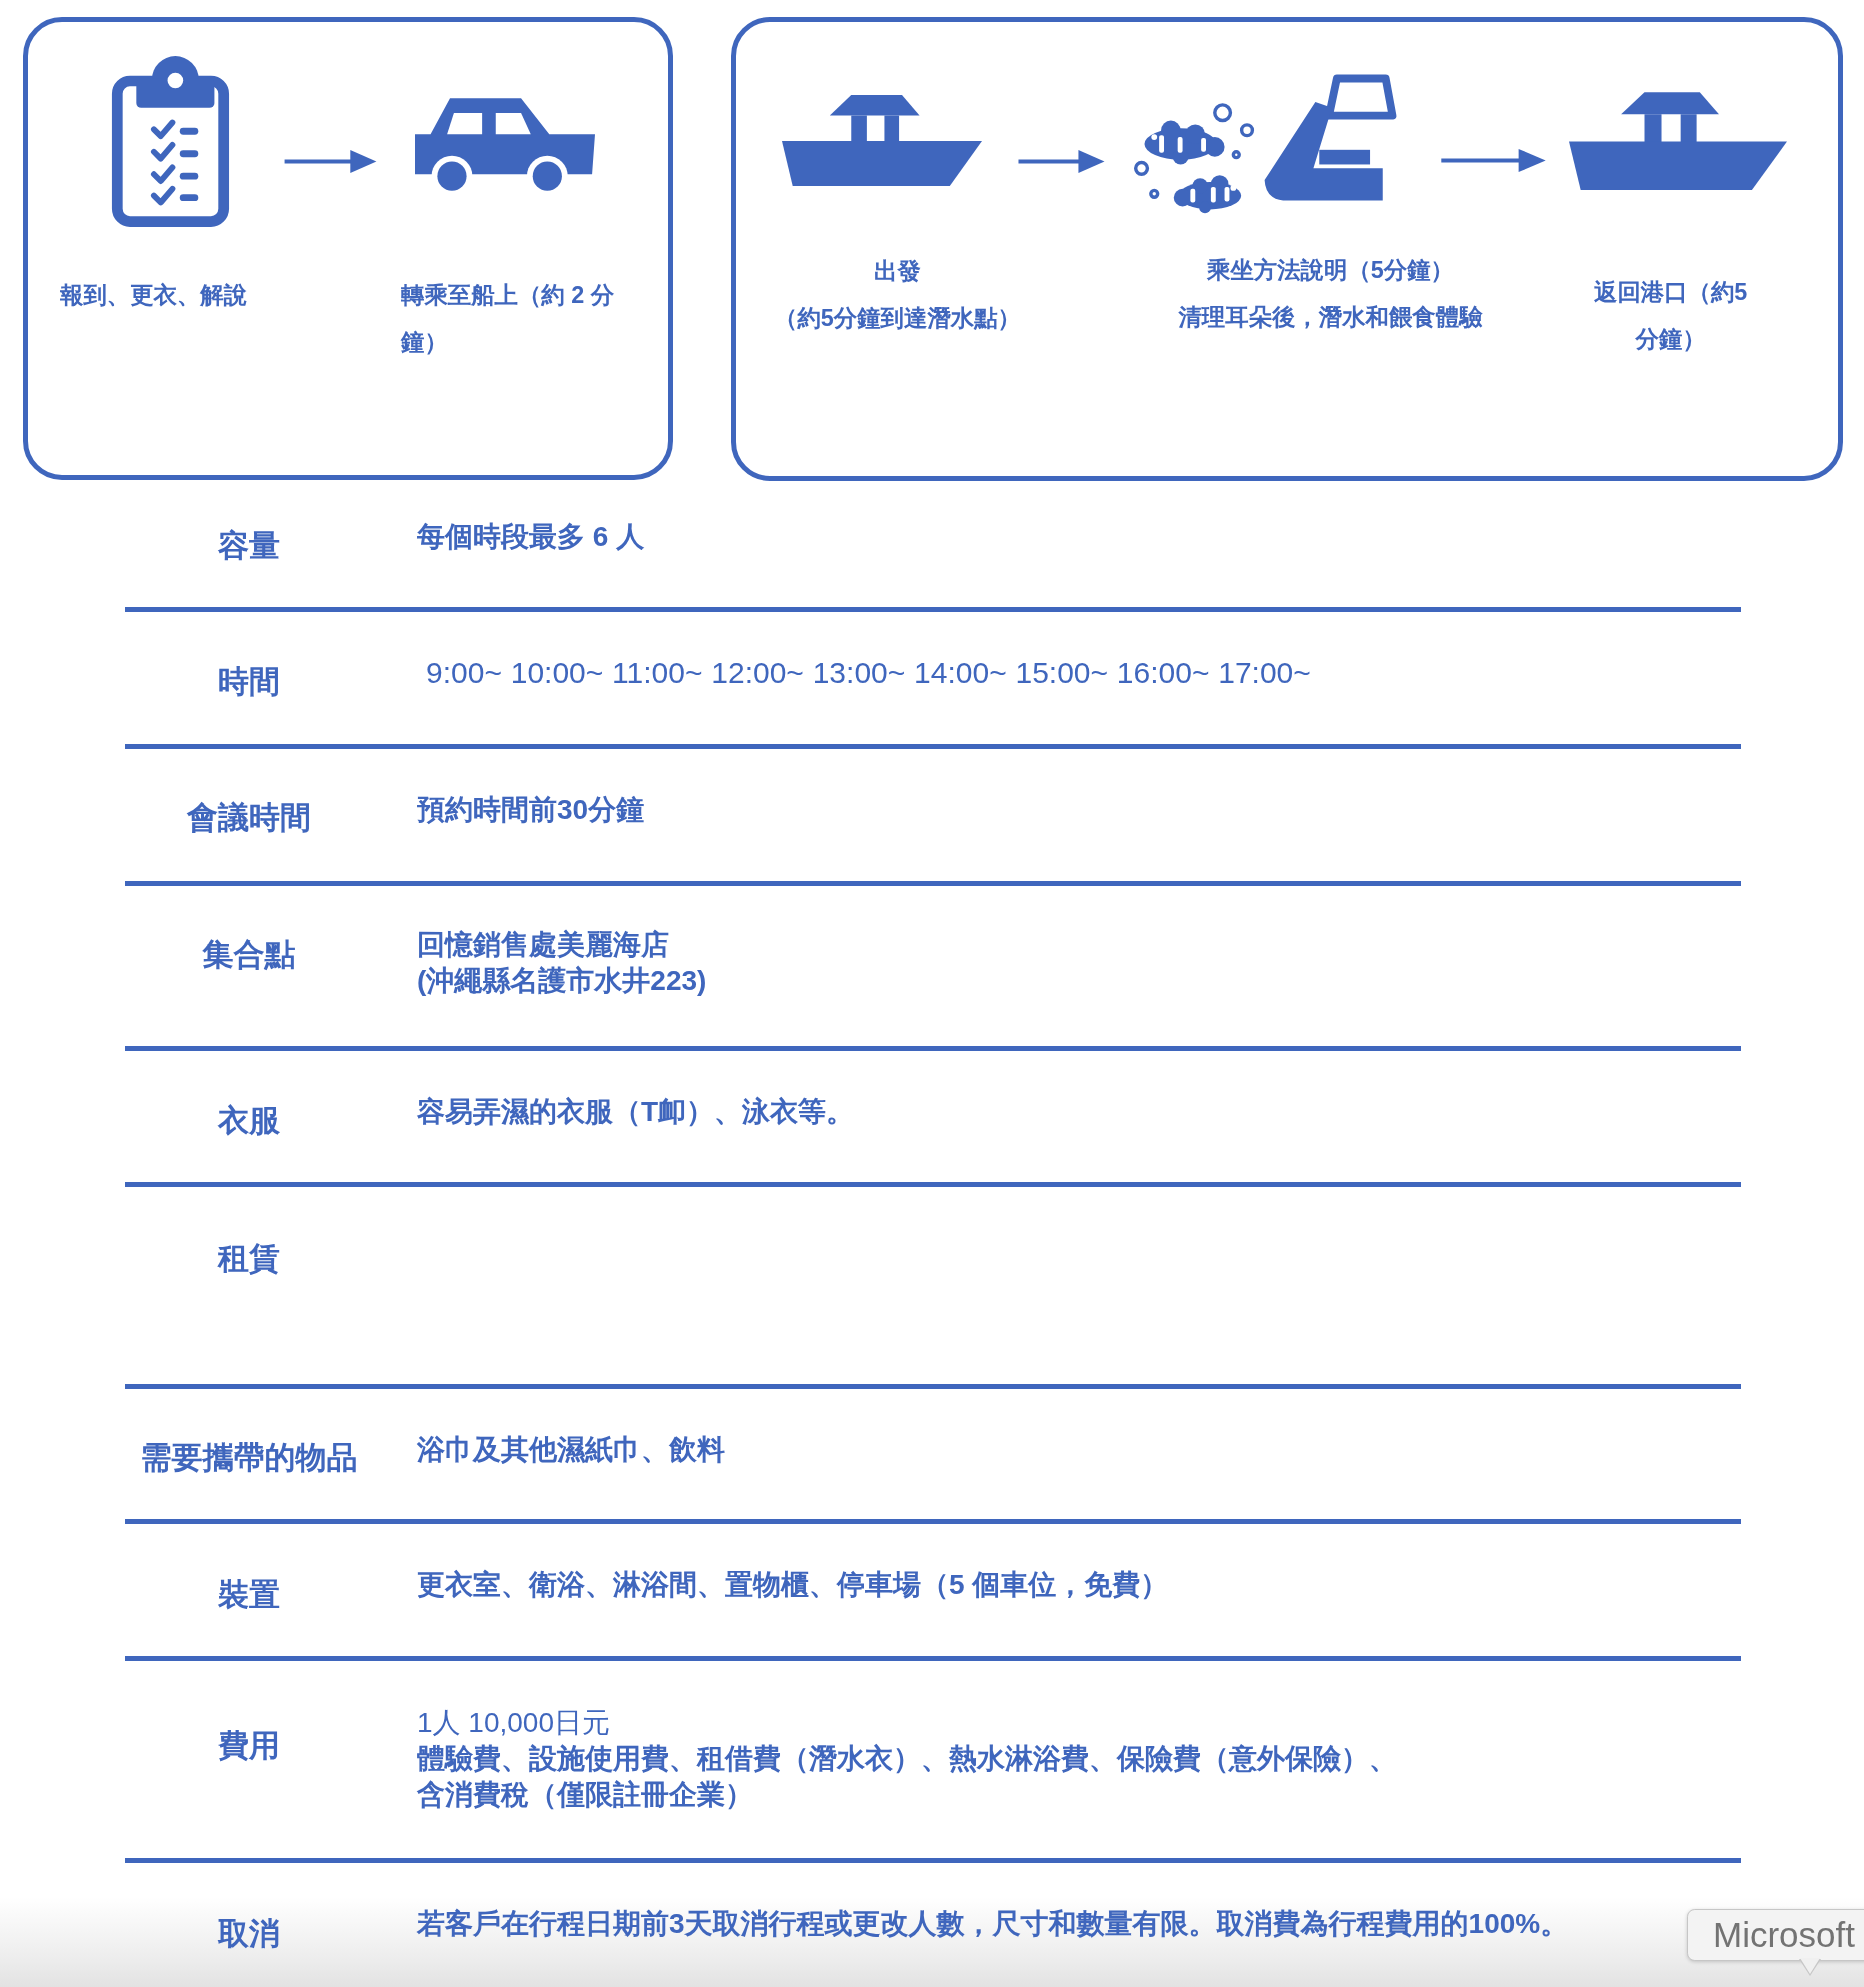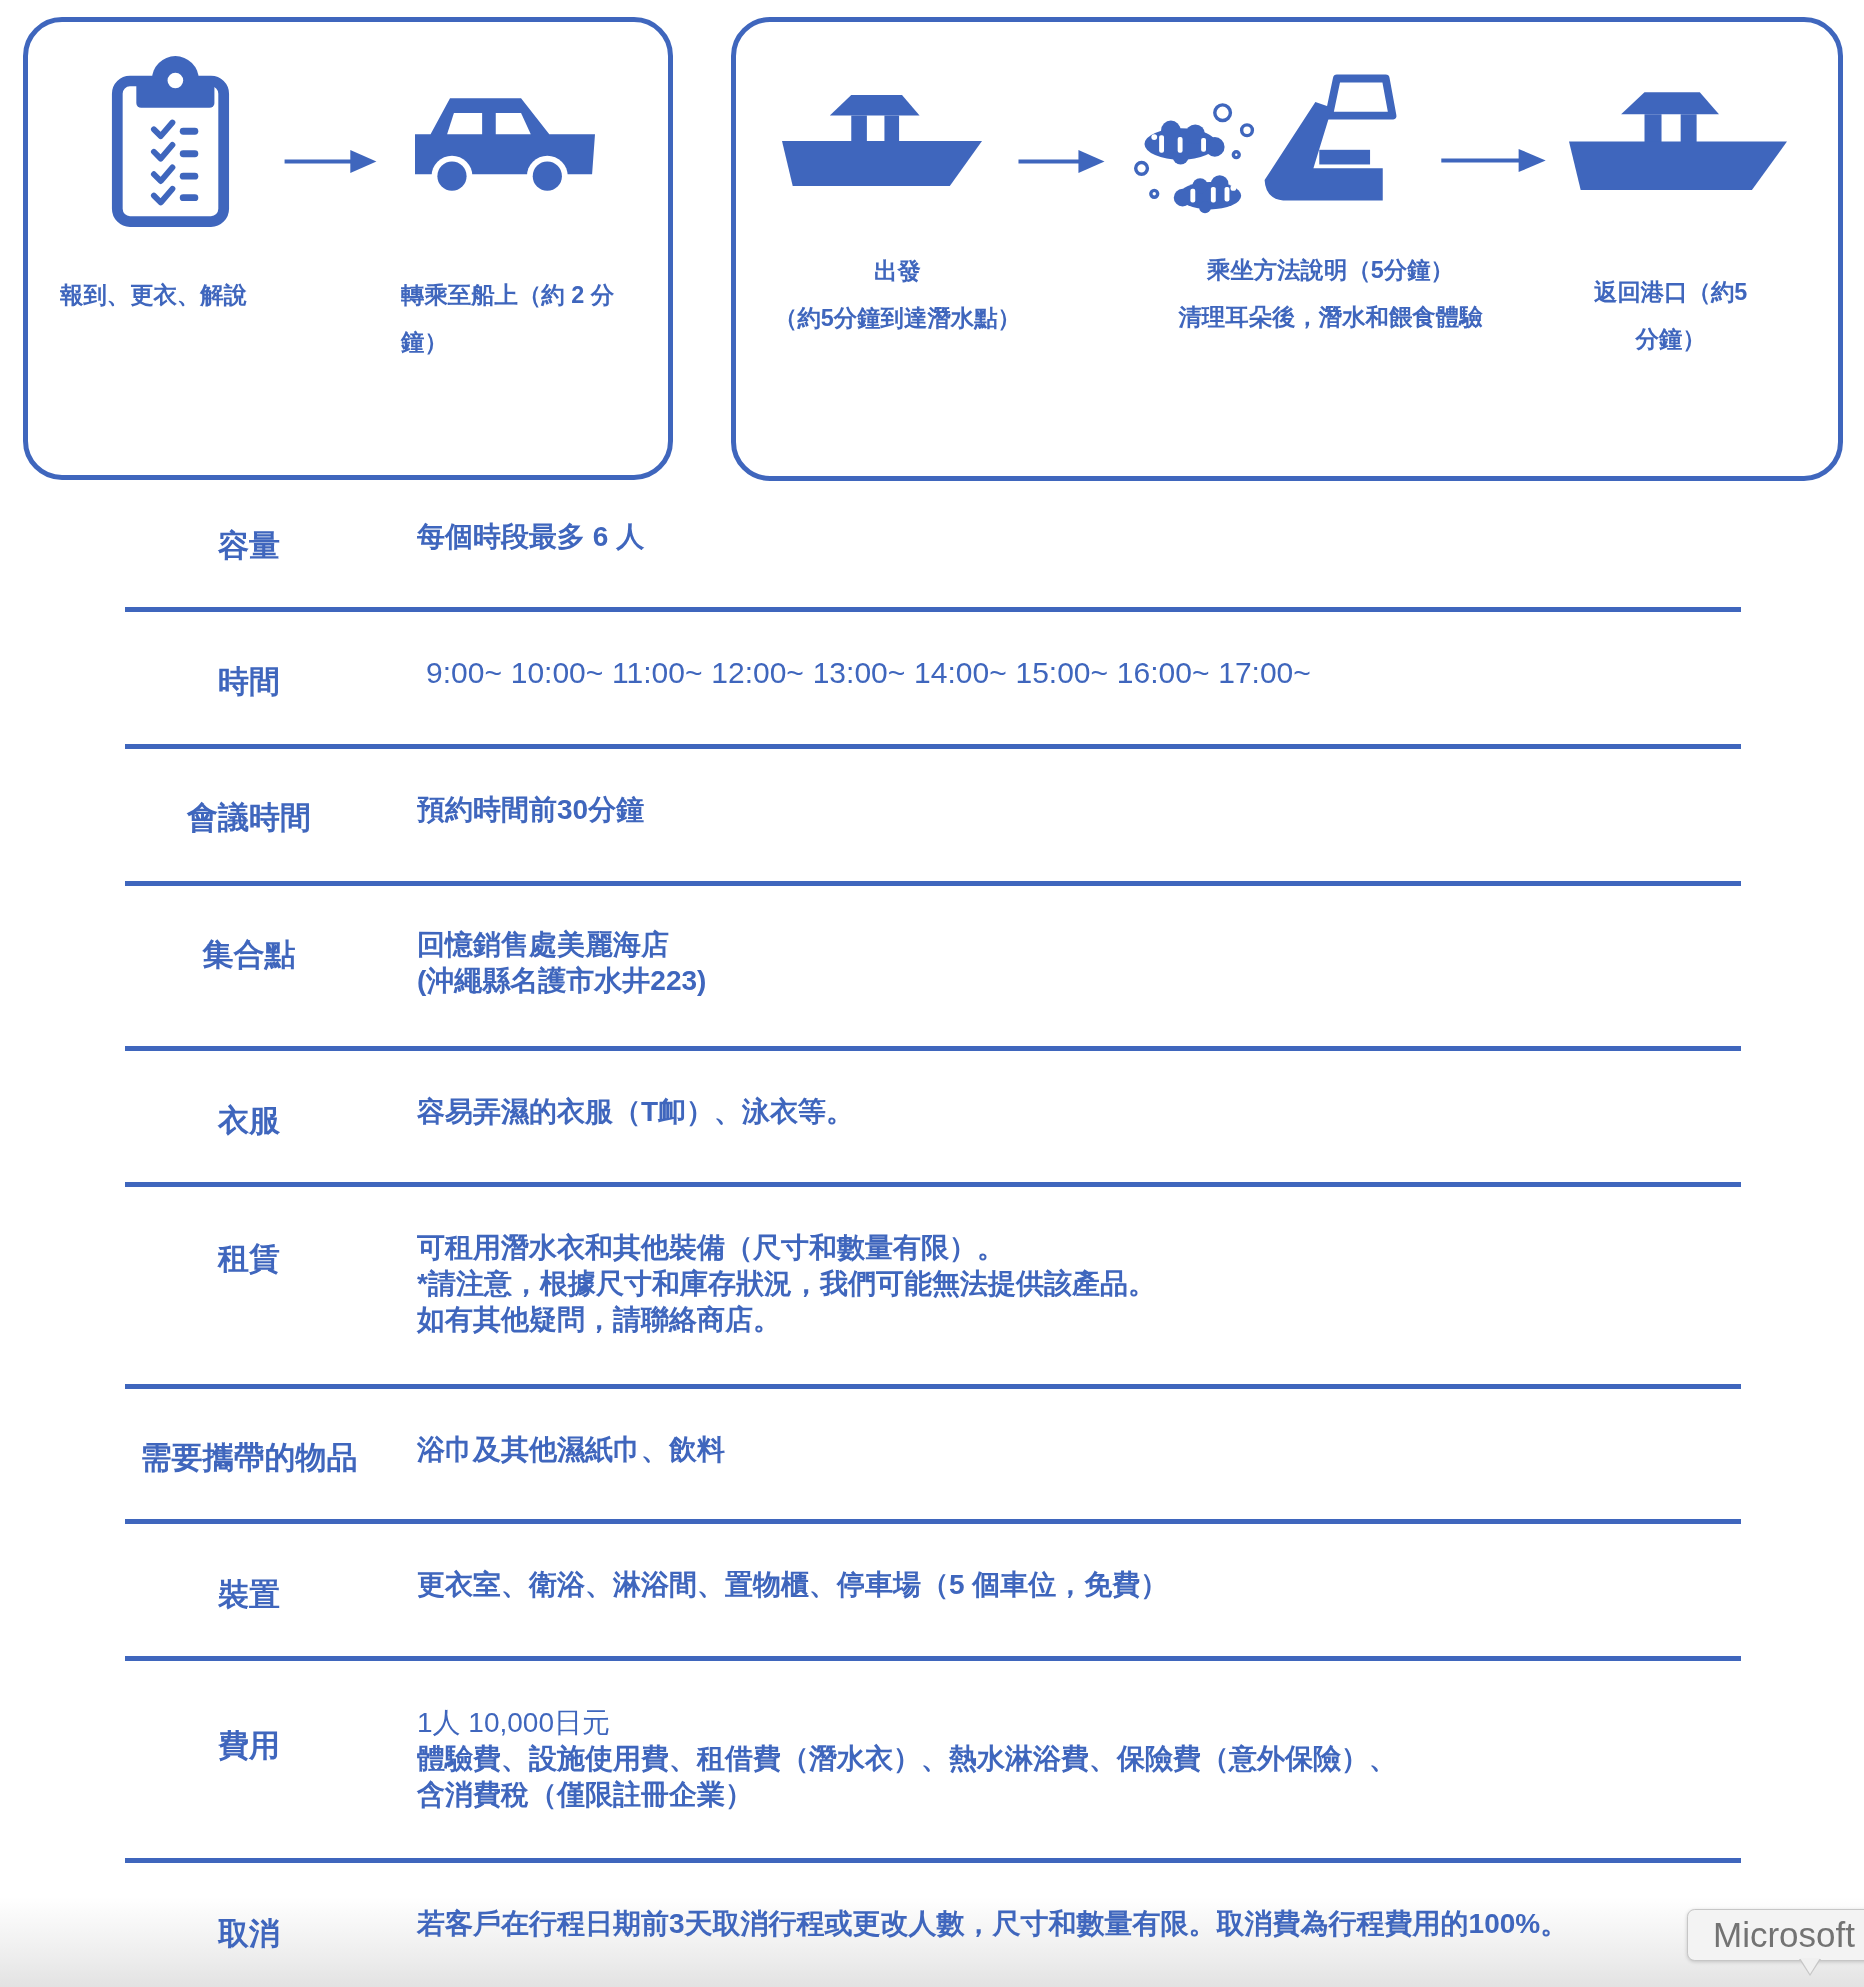--- a/index.html
+++ b/index.html
@@ -206,25 +206,20 @@
   </div>
   <div class="divider" style="top:1046px;"></div>
 
   <div class="row-label" style="top:1101px;">衣服</div>
   <div class="row-value" style="top:1094px;">
     <span class="ln">容易弄濕的衣服（T卹）、泳衣等。</span>
   </div>
   <div class="divider" style="top:1182px;"></div>
 
   <div class="row-label" style="top:1239px;">租賃</div>
-  <div class="row-value" style="top:1230px;">
-    <span class="ln">可租用潛水衣和其他裝備（尺寸和數量有限）。</span>
-    <span class="ln">*請注意，根據尺寸和庫存狀況，我們可能無法提供該產品。</span>
-    <span class="ln">如有其他疑問，請聯絡商店。</span>
-  </div>
   <div class="divider" style="top:1384px;"></div>
 
   <div class="row-label" style="top:1438px;">需要攜帶的物品</div>
   <div class="row-value" style="top:1432px;">
     <span class="ln">浴巾及其他濕紙巾、飲料</span>
   </div>
   <div class="divider" style="top:1519px;"></div>
 
   <div class="row-label" style="top:1575px;">裝置</div>
   <div class="row-value" style="top:1567px;">

